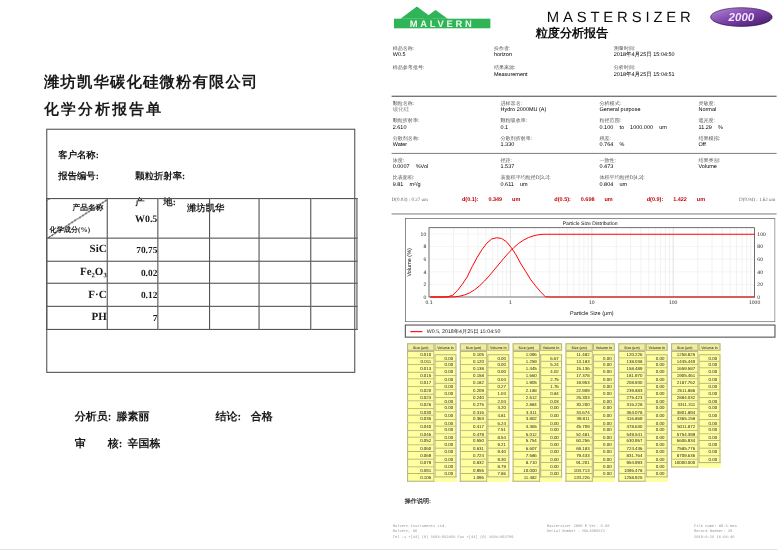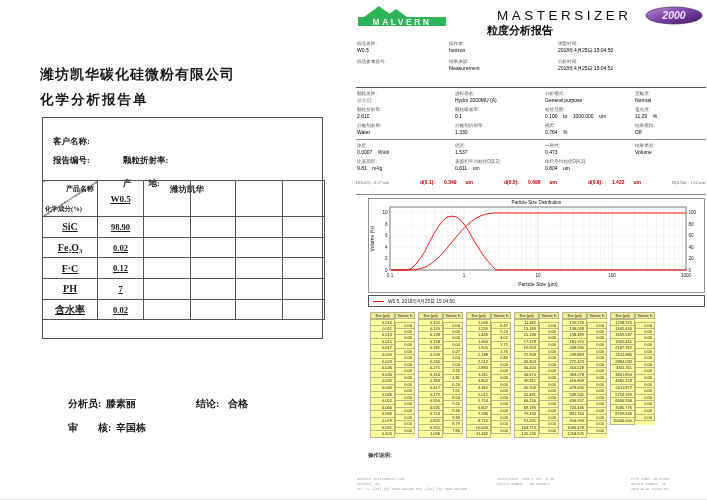--- a/index.html
+++ b/index.html
@@ -11,31 +11,31 @@
   }
   .abs { position:absolute; }
 
   
   .lp-title { left:40px; width:292px; text-align:left; font-family:"Liberation Serif","DejaVu Serif",serif; font-weight:bold; color:#1a1a1a; }
   #companyTitle { top:66px; font-size:14px; letter-spacing:1px; }
   #reportTitle  { top:91px; font-size:13.5px; letter-spacing:2px; }
   #chemBox { left:42px; top:117px; width:281px; height:222px; border:1px solid #555; }
   .chem-info { position:absolute; font-family:Liberation Serif, serif; font-weight:bold; font-size:8.5px; color:#1a1a1a; white-space:pre; }
   #compTable { position:absolute; left:-1px; top:62px; width:282px; border-collapse:collapse; table-layout:fixed; }
-  #compTable td { border:1px solid #555; font-family:"Liberation Serif","DejaVu Serif",serif; font-weight:bold; text-align:center; vertical-align:middle; color:#1a1a1a;text-decoration:underline; }
+  #compTable td { border:1px solid #555; font-family:"Liberation Serif","DejaVu Serif",serif; font-weight:bold; text-align:right; vertical-align:middle; color:#1a1a1a; }
   #compTable tr.hdr { height:36px; }
   #compTable tr.row { height:20.7px; }
   #compTable td.prod { font-size:9px; }
   #compTable td.comp { font-size:10px; }
   #compTable td.val  { font-size:8.5px; }
   #compTable td.corner { position:relative; padding:0;
     background-image:linear-gradient(to bottom right, transparent calc(50% - 0.5px), #555 calc(50% - 0.5px), #555 calc(50% + 0.5px), transparent calc(50% + 0.5px)); }
   .corner-top    { position:absolute; top:3px; right:3px; font-size:7px; }
   .corner-bottom { position:absolute; bottom:2px; left:2px; font-size:6.5px; }
-  .sig { font-family:Liberation Serif, serif; font-weight:bold; font-size:10px; color:#1a1a1a; white-space:pre;margin-top:25px; }
+  .sig { font-family:Liberation Serif, serif; font-weight:bold; font-size:10px; color:#1a1a1a; white-space:pre; }
 
   
   #msTitle { left:497px; top:8px; font-size:13.5px; letter-spacing:3.5px; color:#0d0d0d; font-weight:500; }
   #msSub   { left:487px; top:23px; font-size:11px; font-weight:bold; color:#0d0d0d; }
   .rule { left:356px; width:350px; background:#555; }
   .fieldgrid { left:357px; width:348px; display:grid; row-gap:5px; }
   #hdrFields { top:41px; grid-template-columns:92px 109px 145px; }
   #sec2 { top:91px;  grid-template-columns:98px 90px 90px 68px; row-gap:3px; }
   #sec3 { top:143px; grid-template-columns:98px 90px 90px 68px; row-gap:3px; }
   .flabel { font-size:4.6px; color:#555; line-height:6px; }
@@ -99,21 +99,21 @@
               <div class="corner-bottom">化学成分(%)</div>
             </td>
             <td class="prod">W0.5</td>
             <td class="prod"></td>
             <td class="prod"></td>
             <td class="prod"></td>
             <td class="prod"></td>
           </tr>
           <tr class="row">
             <td class="comp">SiC</td>
-            <td class="val">98.90</td>
+            <td class="val">70.75</td>
             <td class="val"></td>
             <td class="val"></td>
             <td class="val"></td>
             <td class="val"></td>
           </tr>
           <tr class="row">
             <td class="comp">Fe₂O₃</td>
             <td class="val">0.02</td>
             <td class="val"></td>
             <td class="val"></td>
@@ -124,28 +124,20 @@
             <td class="comp">F·C</td>
             <td class="val">0.12</td>
             <td class="val"></td>
             <td class="val"></td>
             <td class="val"></td>
             <td class="val"></td>
           </tr>
           <tr class="row">
             <td class="comp">PH</td>
             <td class="val">7</td>
-            <td class="val"></td>
-            <td class="val"></td>
-            <td class="val"></td>
-            <td class="val"></td>
-          </tr>
-          <tr class="row">
-            <td class="comp">含水率</td>
-            <td class="val">0.02</td>
             <td class="val"></td>
             <td class="val"></td>
             <td class="val"></td>
             <td class="val"></td>
           </tr>
         </tbody>
     </table>
   </div>
 
   <span class="abs sig" style="left:68px;  top:372px;">分析员:</span>

